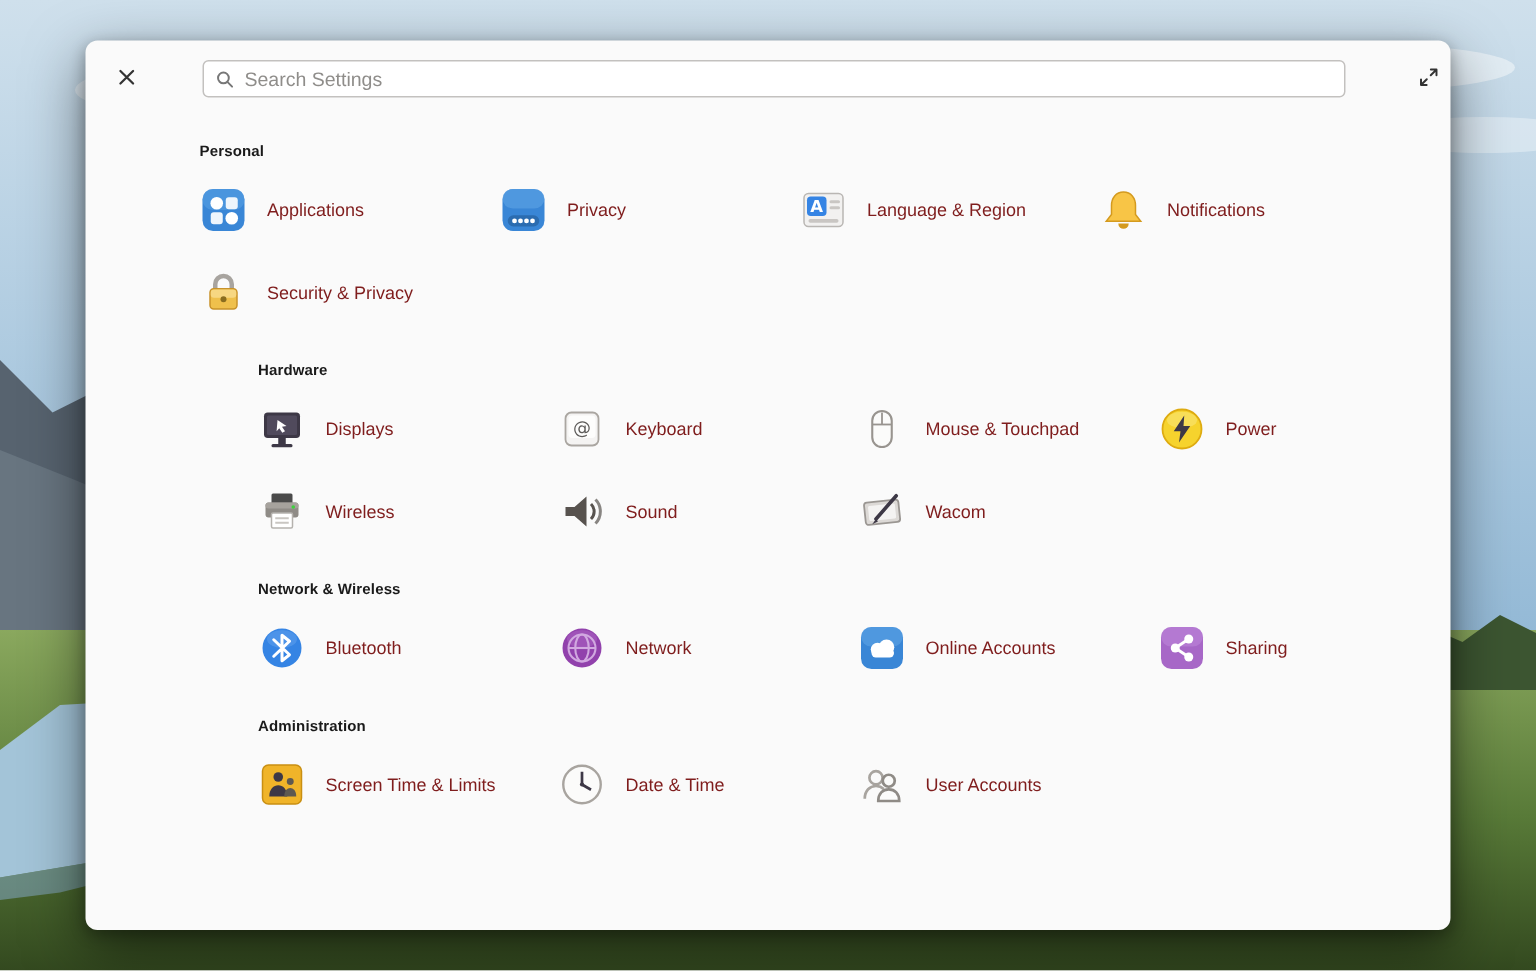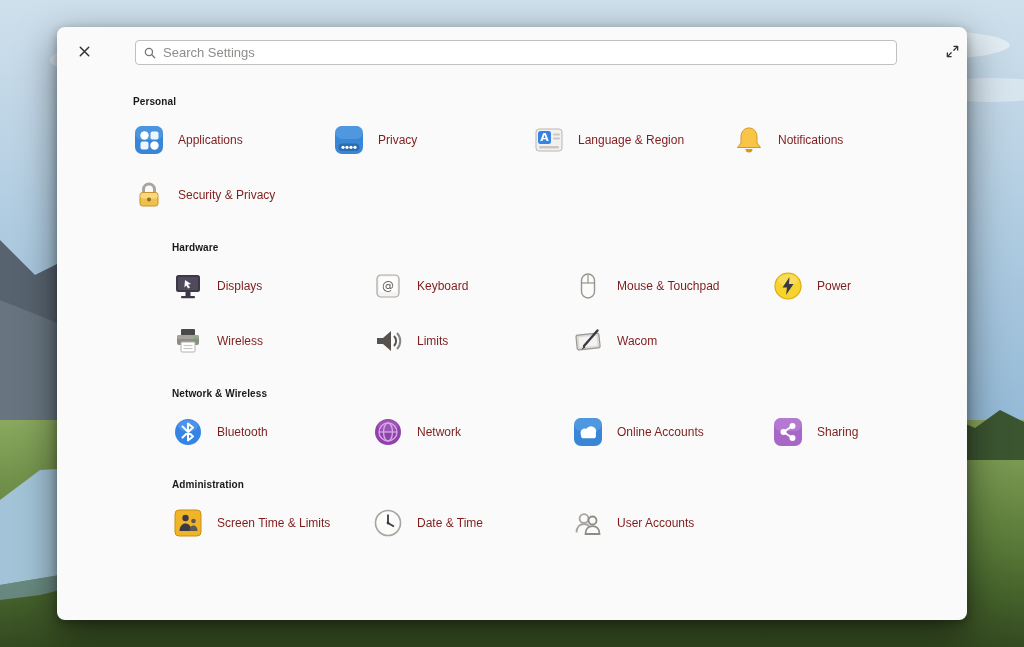--- a/index.html
+++ b/index.html
@@ -275,21 +275,21 @@
             <span class="item-label">Wireless</span>
           </div>
           <div class="settings-item">
             <span class="item-icon">
               <svg viewBox="0 0 32 32">
                 <path d="M5 13 h6 l8 -7 v20 l-8 -7 H5 z" fill="#57524e"></path>
                 <path d="M22 11 a7 7 0 0 1 0 10" fill="none" stroke="#57524e" stroke-width="2"></path>
                 <path d="M25 8 a11.5 11.5 0 0 1 0 16" fill="none" stroke="#57524e" stroke-width="2" opacity=".7"></path>
               </svg>
             </span>
-            <span class="item-label">Limits</span>
+            <span class="item-label">Sound</span>
           </div>
           <div class="settings-item">
             <span class="item-icon">
               <svg viewBox="0 0 32 32">
                 <g transform="rotate(-6 16 16)">
                   <rect x="4.5" y="9" width="23" height="15" rx="2" fill="#dcd9d6" stroke="#9b9793" stroke-width="1.2"></rect>
                   <rect x="7" y="11.5" width="18" height="10" rx="1" fill="#f4f3f2"></rect>
                 </g>
                 <line x1="25.5" y1="5.5" x2="12" y2="21" stroke="#3d3846" stroke-width="2.4" stroke-linecap="round"></line>
                 <path d="M12 21 l-2.5 3.5 3.8 -1.8 z" fill="#3d3846"></path>

